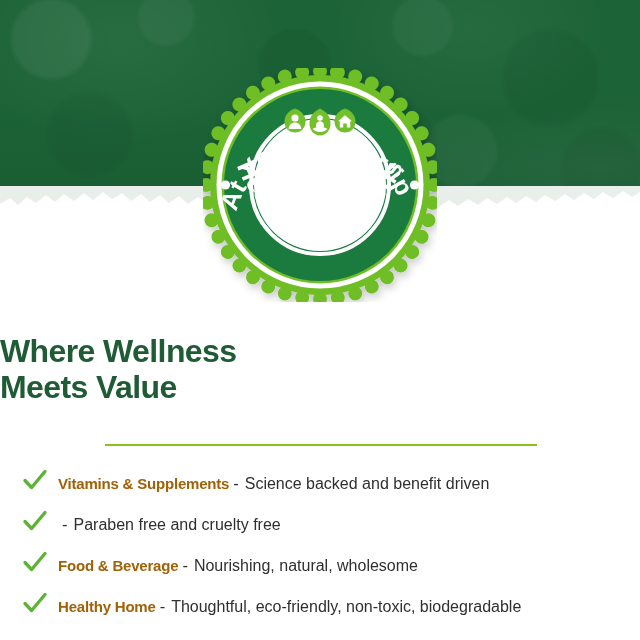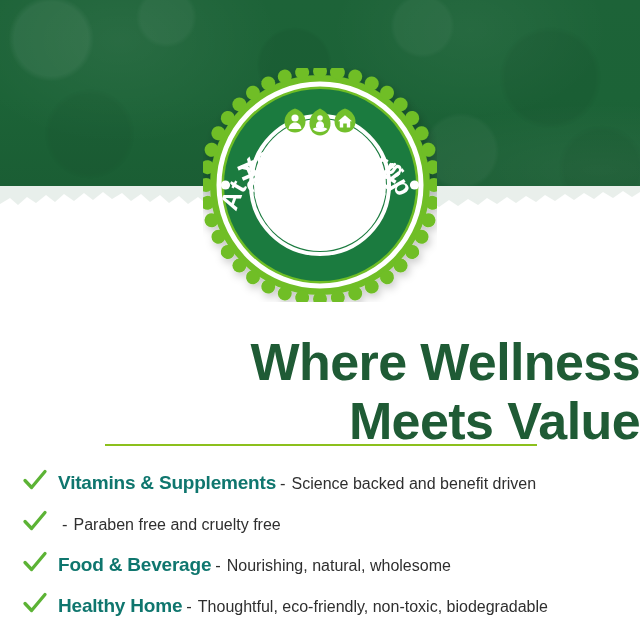--- a/index.html
+++ b/index.html
@@ -117,24 +117,24 @@
     color: #14873f;
   }
   .badge-center-text div { white-space: nowrap; }
 
   
   .headline {
     position: absolute;
     left: 0;
     right: 0;
     top: 333px;
-    text-align: right;
+    text-align: left;
     color: #1f5b35;
     font-weight: 700;
-    font-size: 52px;
+    font-size: 32px;
     line-height: 1.13;
     letter-spacing: -0.6px;
   }
   .headline div { white-space: nowrap; }
 
   .divider {
     position: absolute;
     left: 105px;
     top: 444px;
     width: 432px;
@@ -157,22 +157,22 @@
   .check {
     flex: 0 0 auto;
     width: 26px;
     height: 26px;
     margin-right: 10px;
     position: relative;
     top: 4px;
   }
   .bullet-title {
     font-weight: 700;
-    font-size: 19px;
-    color: #0f766e;
+    font-size: 15px;
+    color: #a16207;
     letter-spacing: -0.2px;
     white-space: nowrap;
   }
   .bullet-desc {
     font-size: 16px;
     color: #2f2f2f;
     white-space: nowrap;
     margin-left: 4px;
   }
   .dash { margin: 0 2px 0 4px; color:#2f2f2f; font-size:16.5px; }

